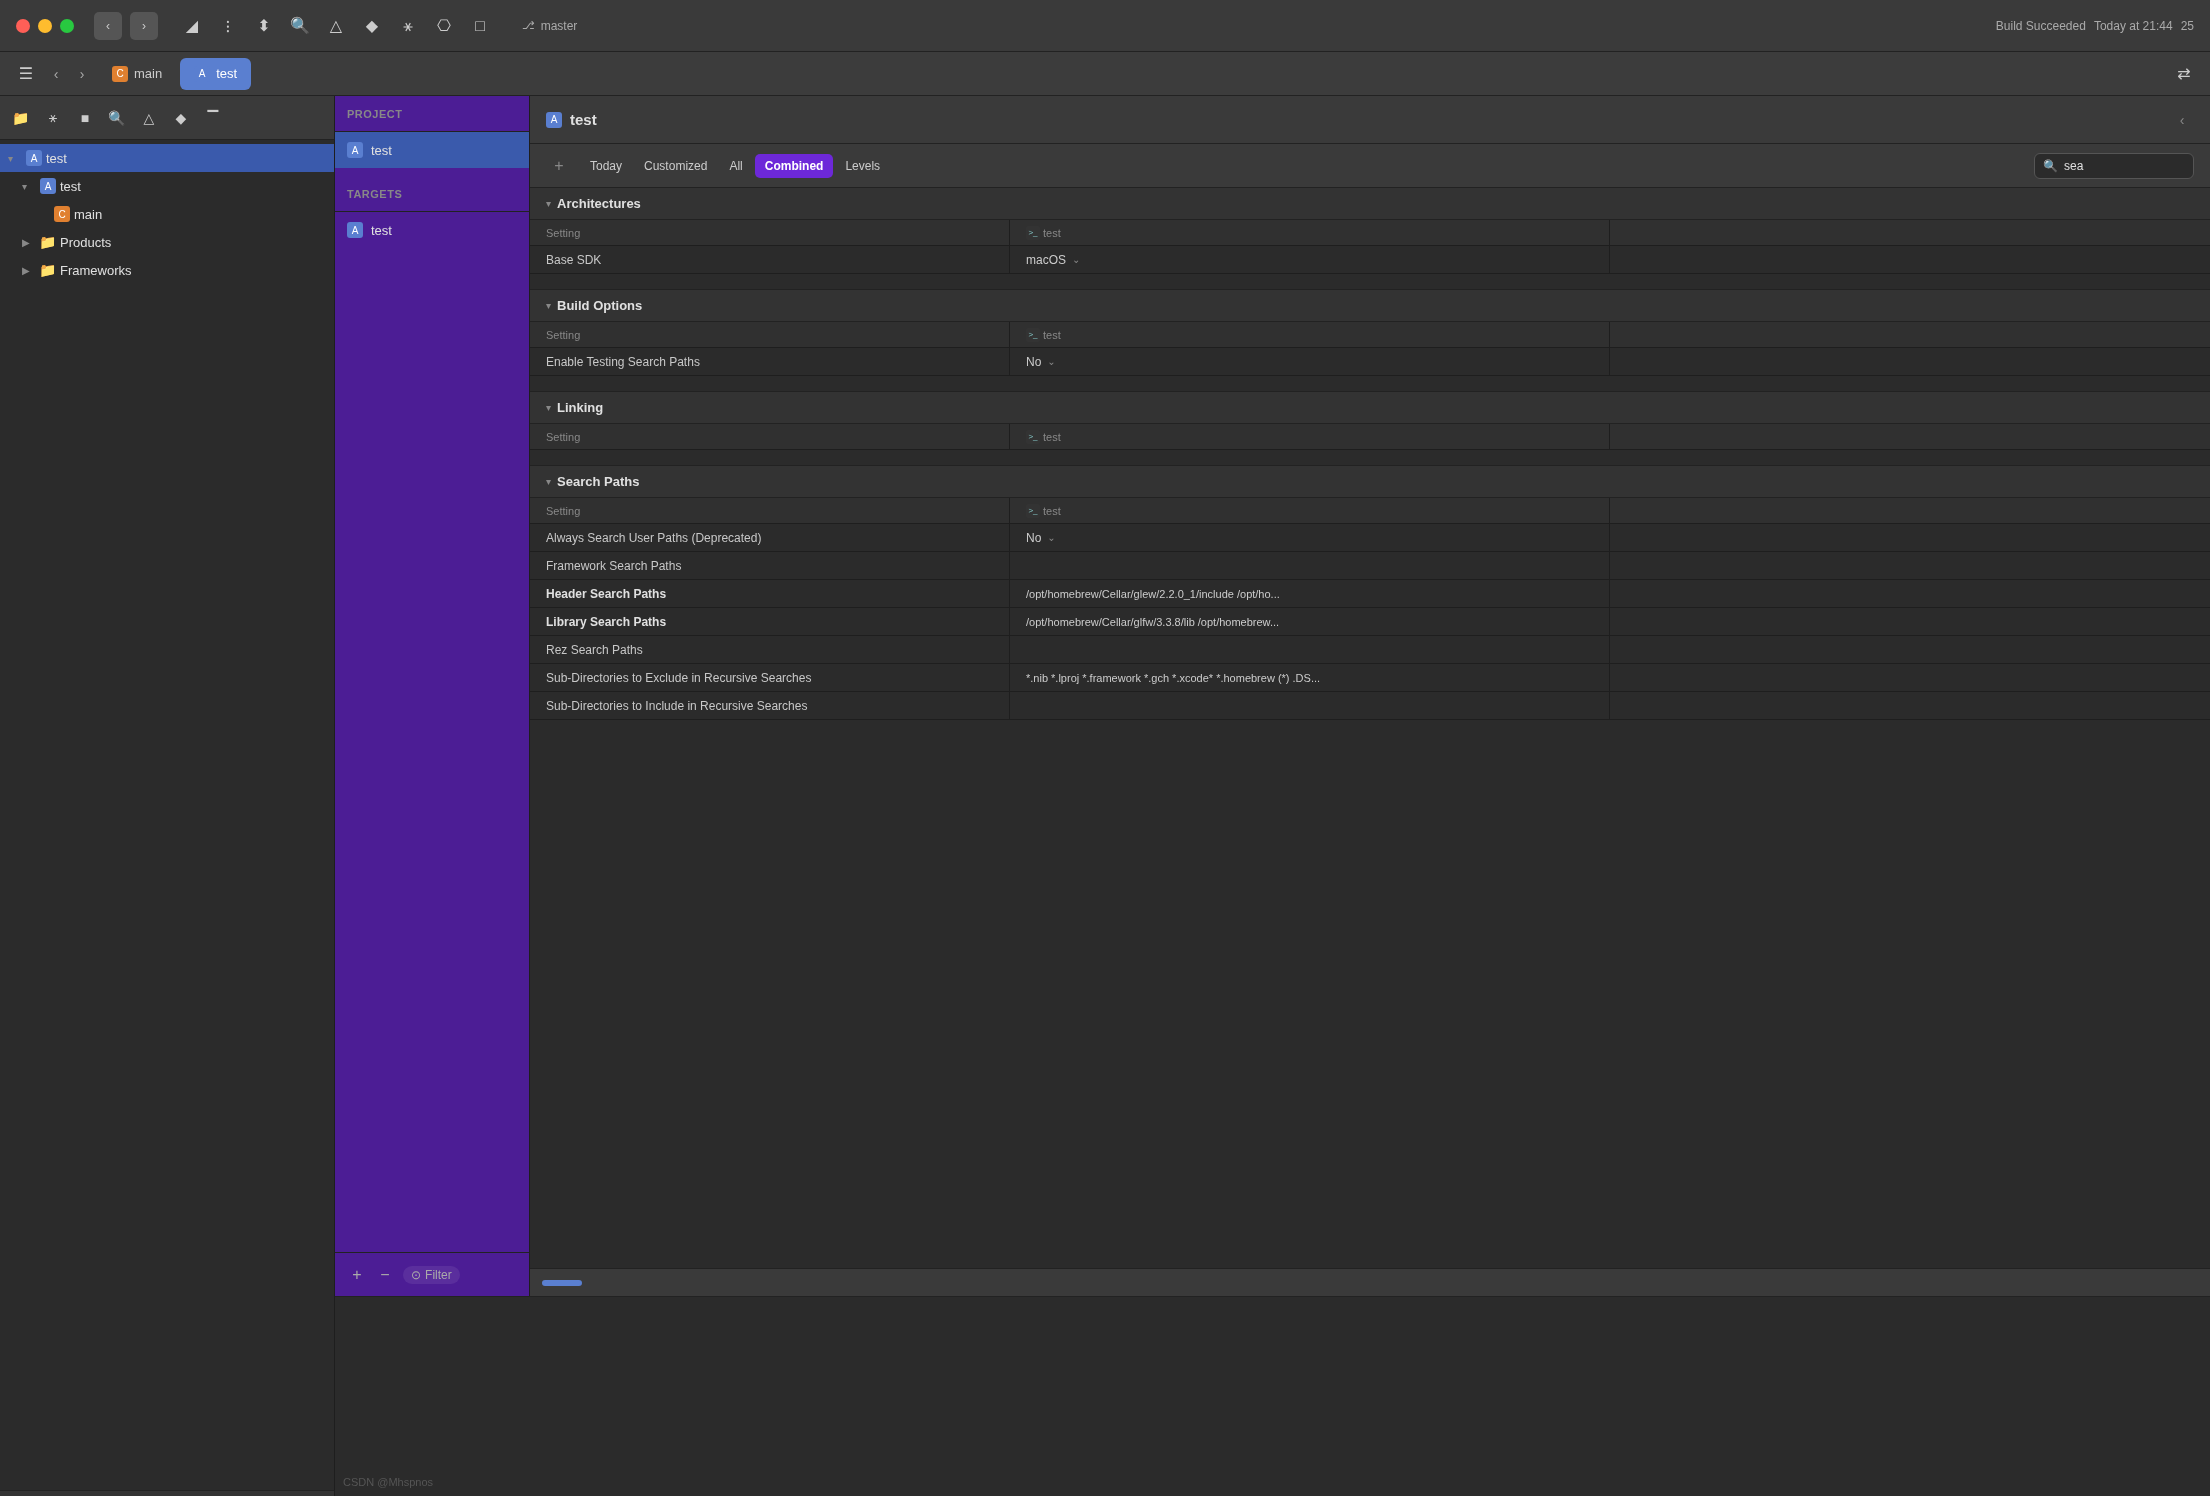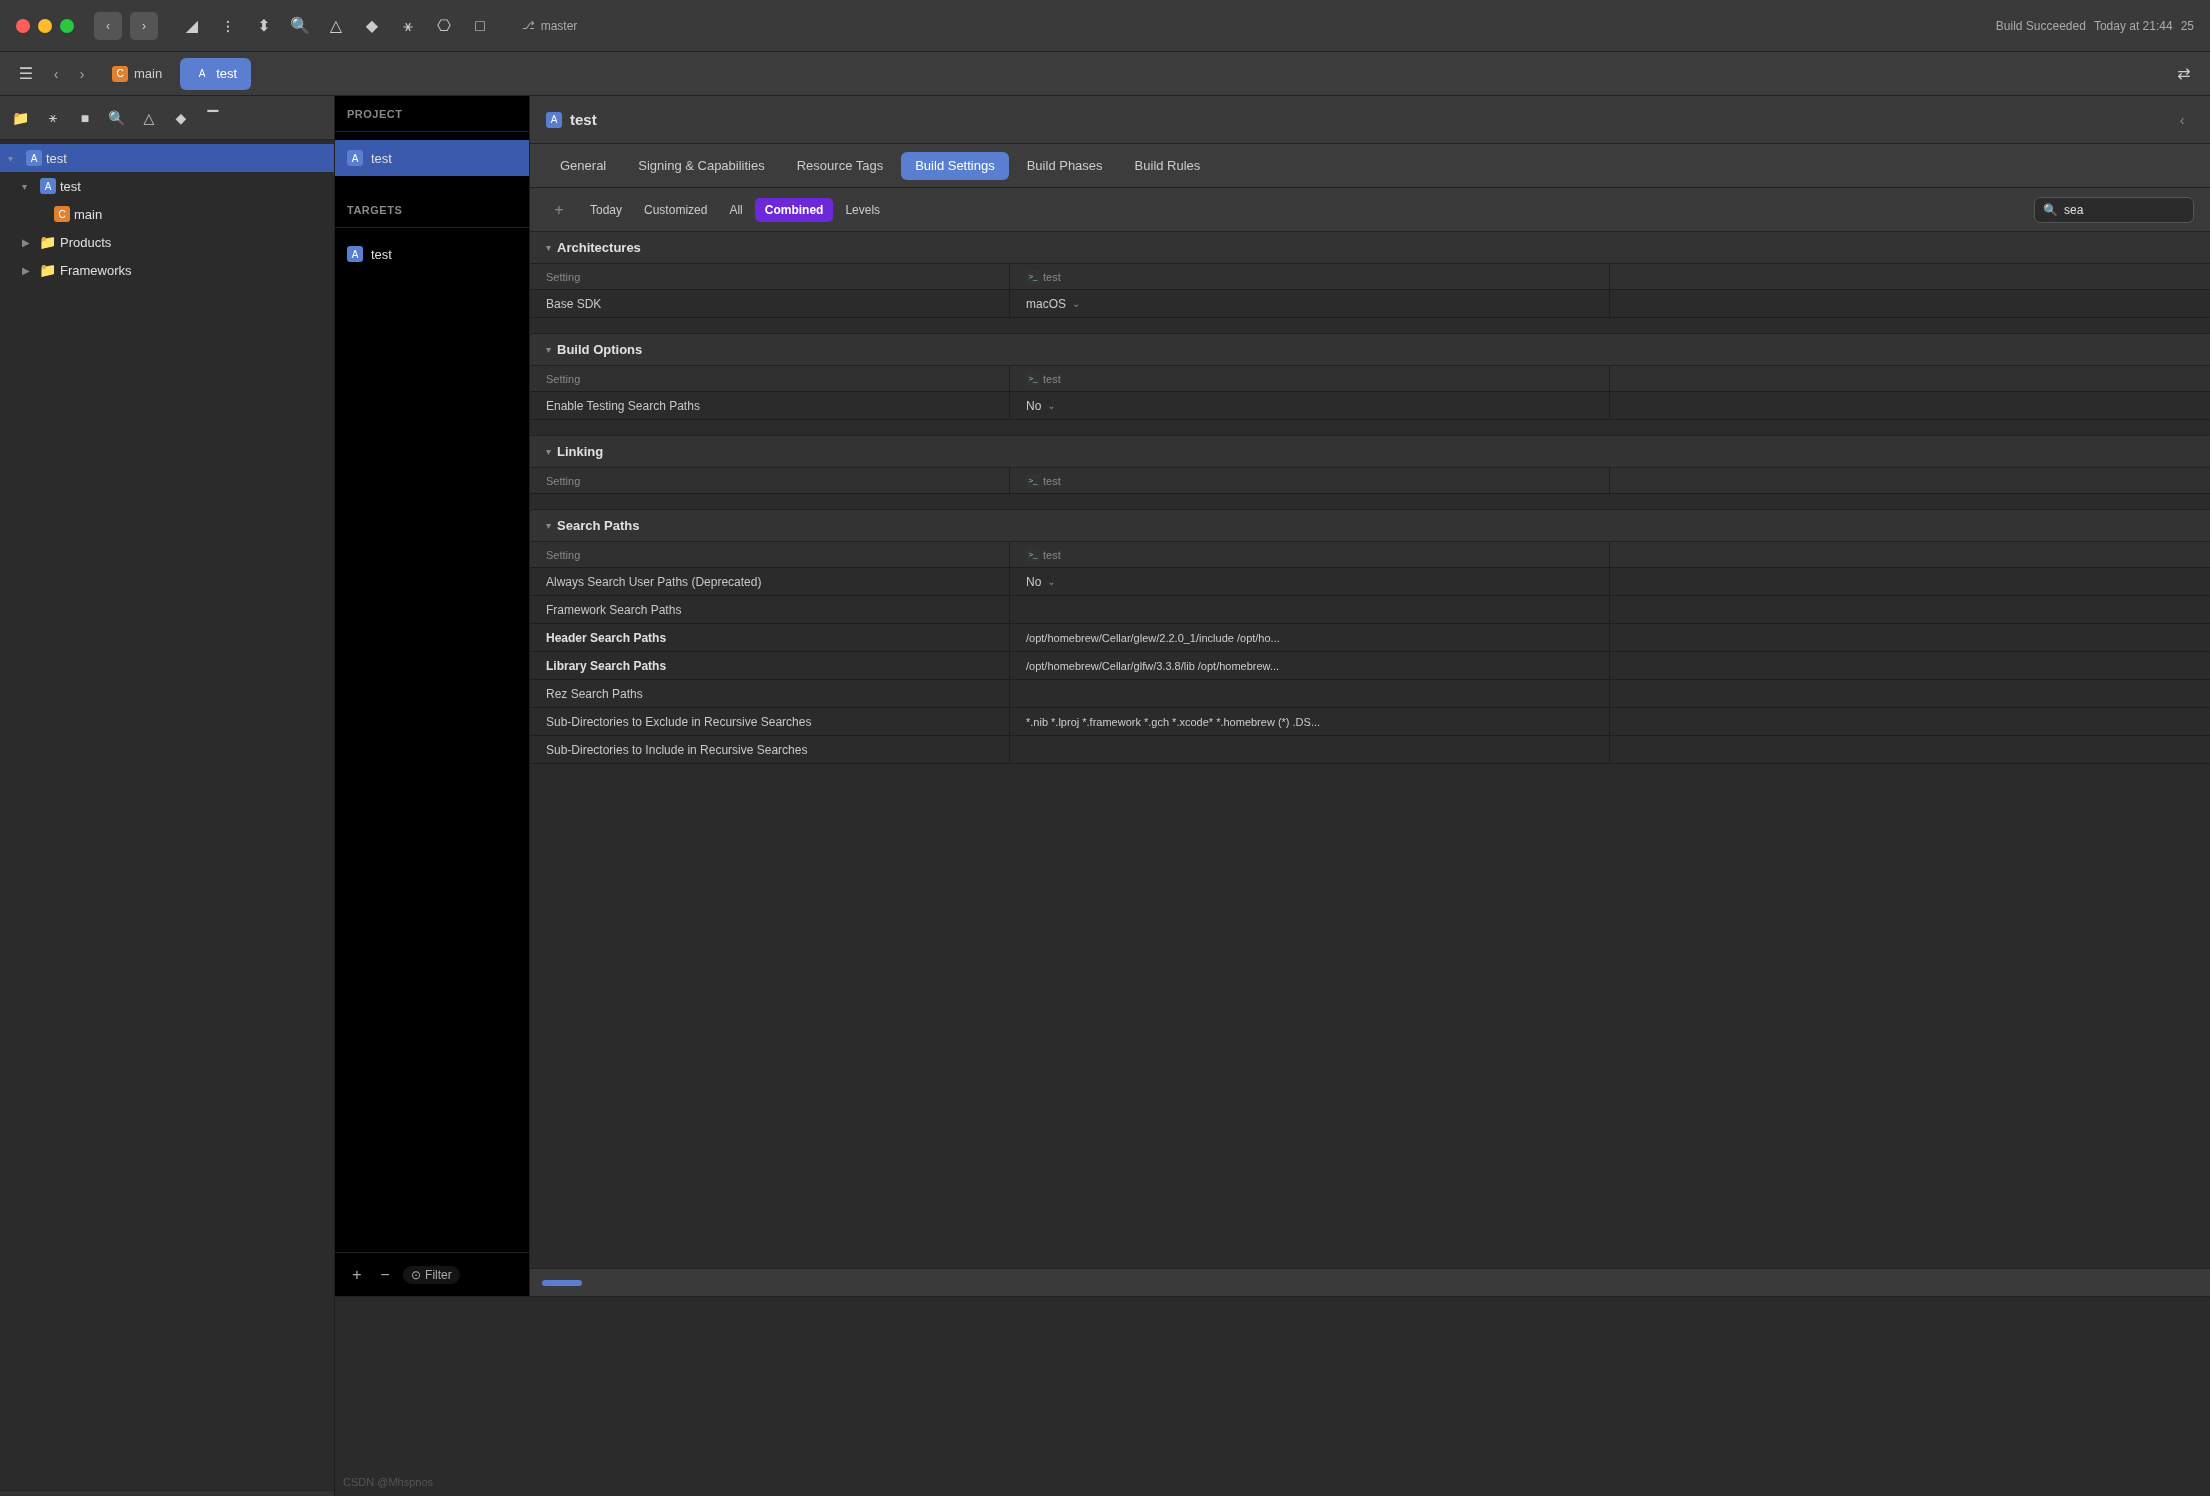--- a/index.html
+++ b/index.html
@@ -235,26 +235,25 @@
     .content-area {
       flex: 1;
       display: flex;
       flex-direction: column;
       overflow: hidden;
     }
 
     
     .project-panel {
       width: 195px;
-      background: #000000;
+      background: #4c1d95;
       border-right: 1px solid #1e1e1e;
       display: flex;
       flex-direction: column;
       flex-shrink: 0;
-      gap: 8px;
     }
     .project-header {
       height: 36px;
       display: flex;
       align-items: center;
       padding: 0 12px;
       border-bottom: 1px solid #222;
     }
     .project-header-label {
       font-size: 11px;
@@ -710,40 +709,20 @@
       </div>
 
       <div class="editor-area">
 
         <div class="editor-header">
           <div class="tree-icon tree-icon-blue">A</div>
           <span class="editor-title">test</span>
           <div class="collapse-btn">‹</div>
         </div>
 
-        <div class="nav-tabs">
-          <div class="nav-tab">
-            <span>General</span>
-          </div>
-          <div class="nav-tab">
-            <span>Signing &amp; Capabilities</span>
-          </div>
-          <div class="nav-tab">
-            <span>Resource Tags</span>
-          </div>
-          <div class="nav-tab active">
-            <span>Build Settings</span>
-          </div>
-          <div class="nav-tab">
-            <span>Build Phases</span>
-          </div>
-          <div class="nav-tab">
-            <span>Build Rules</span>
-          </div>
-        </div>
 
         <div class="settings-toolbar">
           <div class="settings-btn">+</div>
           <div class="filter-group">
             <div class="filter-pill">
               <span>Today</span>
             </div>
             <div class="filter-pill">
               <span>Customized</span>
             </div>

